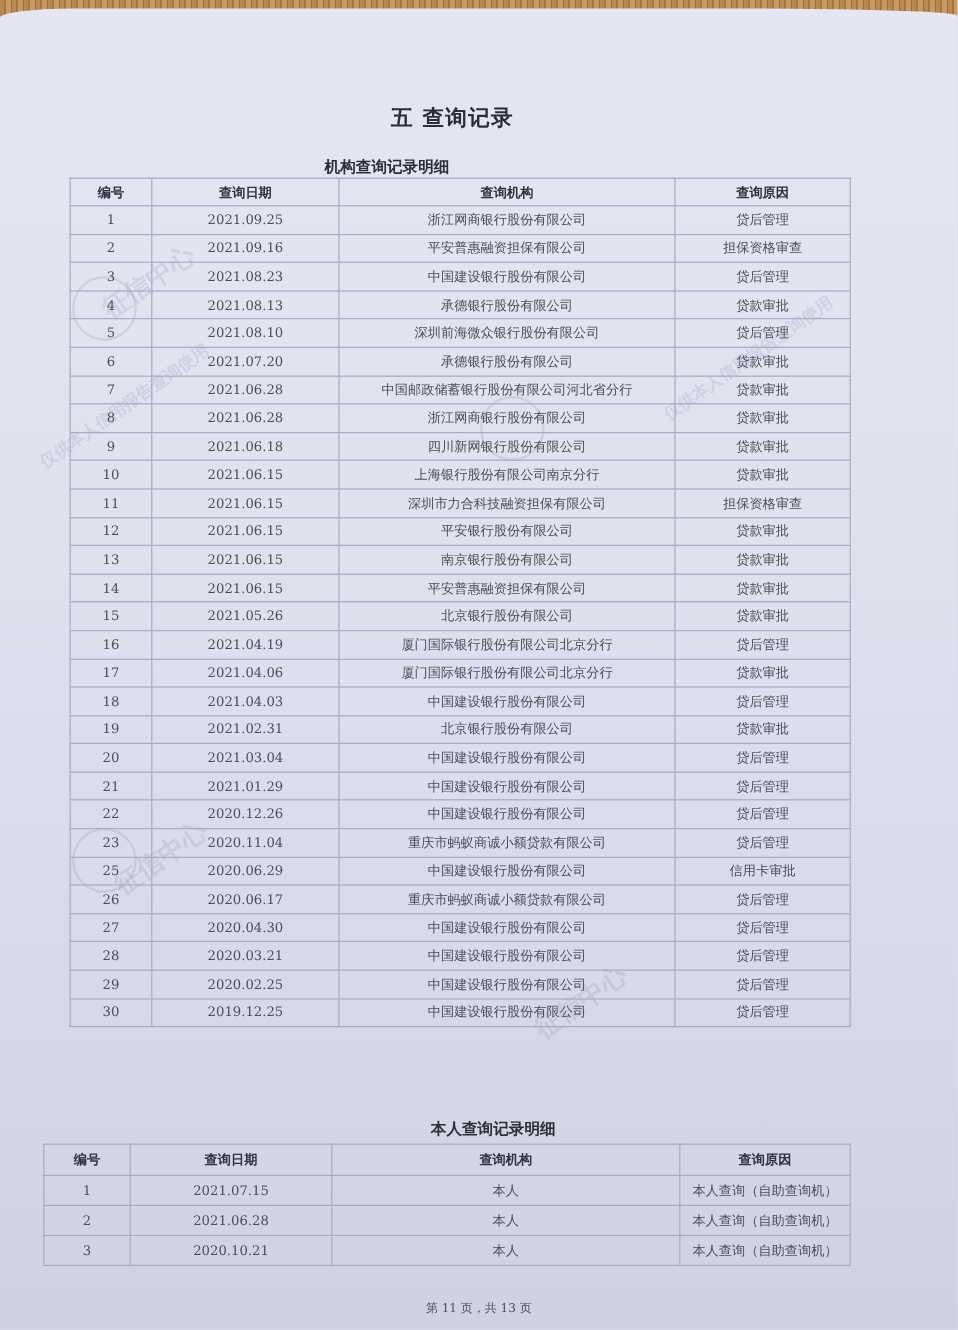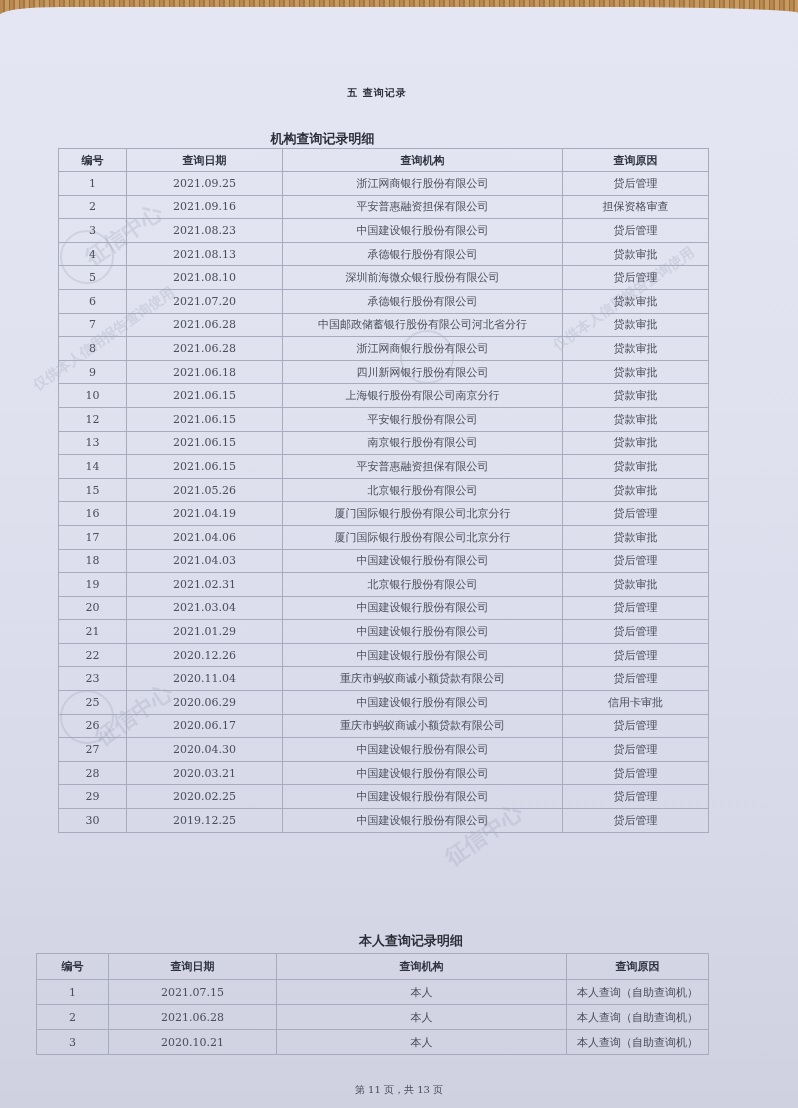--- a/index.html
+++ b/index.html
@@ -13,21 +13,21 @@
     position:absolute; left:0; top:0; width:798px; height:14px;
     background:repeating-linear-gradient(90deg,#b88a52 0 3px,#a5763f 3px 5px,#c79a62 5px 9px,#9c6e3a 9px 10px);
   }
   .paper {
     position:absolute; left:0; top:7px; width:798px; height:1101px;
     background:linear-gradient(180deg,#e4e6f3 0%,#dfe1ef 40%,#d7d9e9 75%,#cfd1e1 100%);
     border-top-left-radius:60px 8px; border-top-right-radius:200px 6px;
   }
   .section-title {
     position:absolute; left:0; width:754px; top:86px; text-align:center;
-    font-size:10px; font-weight:bold; color:#2c2f3a; letter-spacing:1px;
+    font-size:18px; font-weight:bold; color:#2c2f3a; letter-spacing:1px;
   }
   .sub-title {
     position:absolute; text-align:center; font-size:13px; font-weight:bold; color:#2c2f3a;
   }
   table.grid {
     position:absolute; border-collapse:collapse; table-layout:fixed;
     font-size:11px; color:#4a4d5a;
   }
   table.grid td, table.grid th {
     border:1px solid #a8abbd; text-align:center; padding:0; overflow:hidden; white-space:nowrap;
@@ -142,20 +142,26 @@
         <td>四川新网银行股份有限公司</td>
         <td>贷款审批</td>
       </tr>
       <tr>
         <td>10</td>
         <td>2021.06.15</td>
         <td>上海银行股份有限公司南京分行</td>
         <td>贷款审批</td>
       </tr>
       <tr>
+        <td>11</td>
+        <td>2021.06.15</td>
+        <td>深圳市力合科技融资担保有限公司</td>
+        <td>担保资格审查</td>
+      </tr>
+      <tr>
         <td>12</td>
         <td>2021.06.15</td>
         <td>平安银行股份有限公司</td>
         <td>贷款审批</td>
       </tr>
       <tr>
         <td>13</td>
         <td>2021.06.15</td>
         <td>南京银行股份有限公司</td>
         <td>贷款审批</td>

